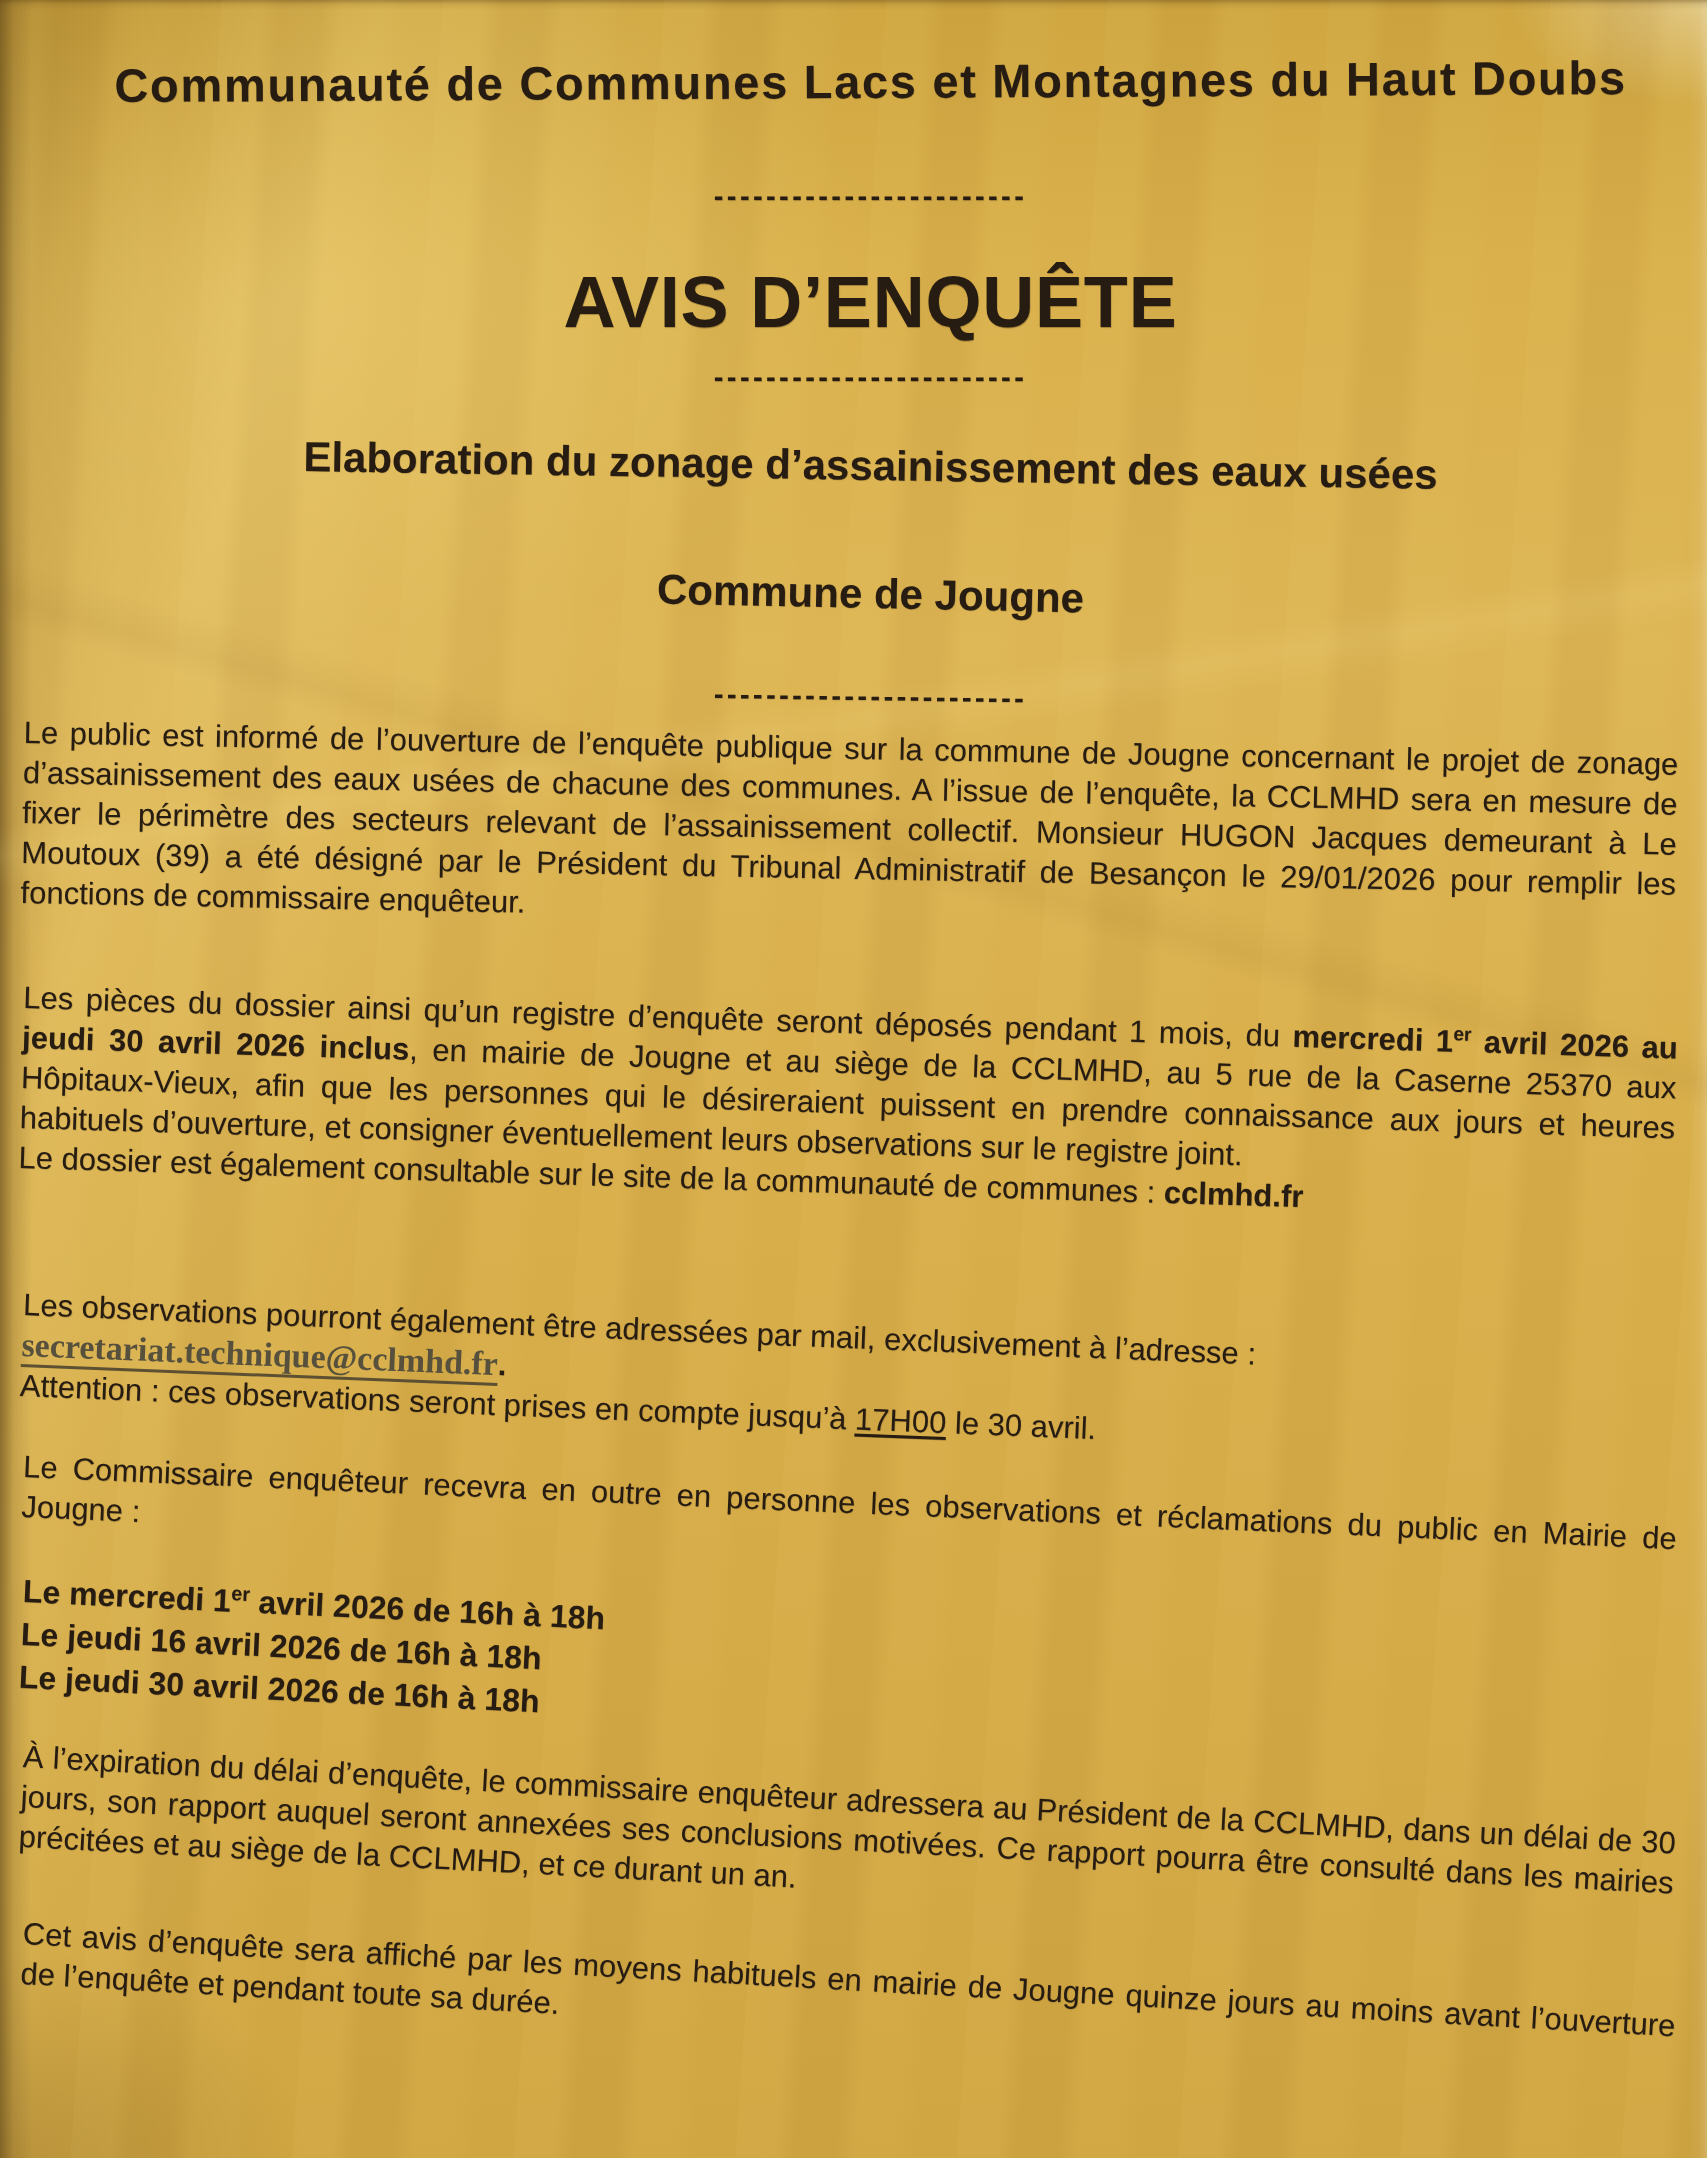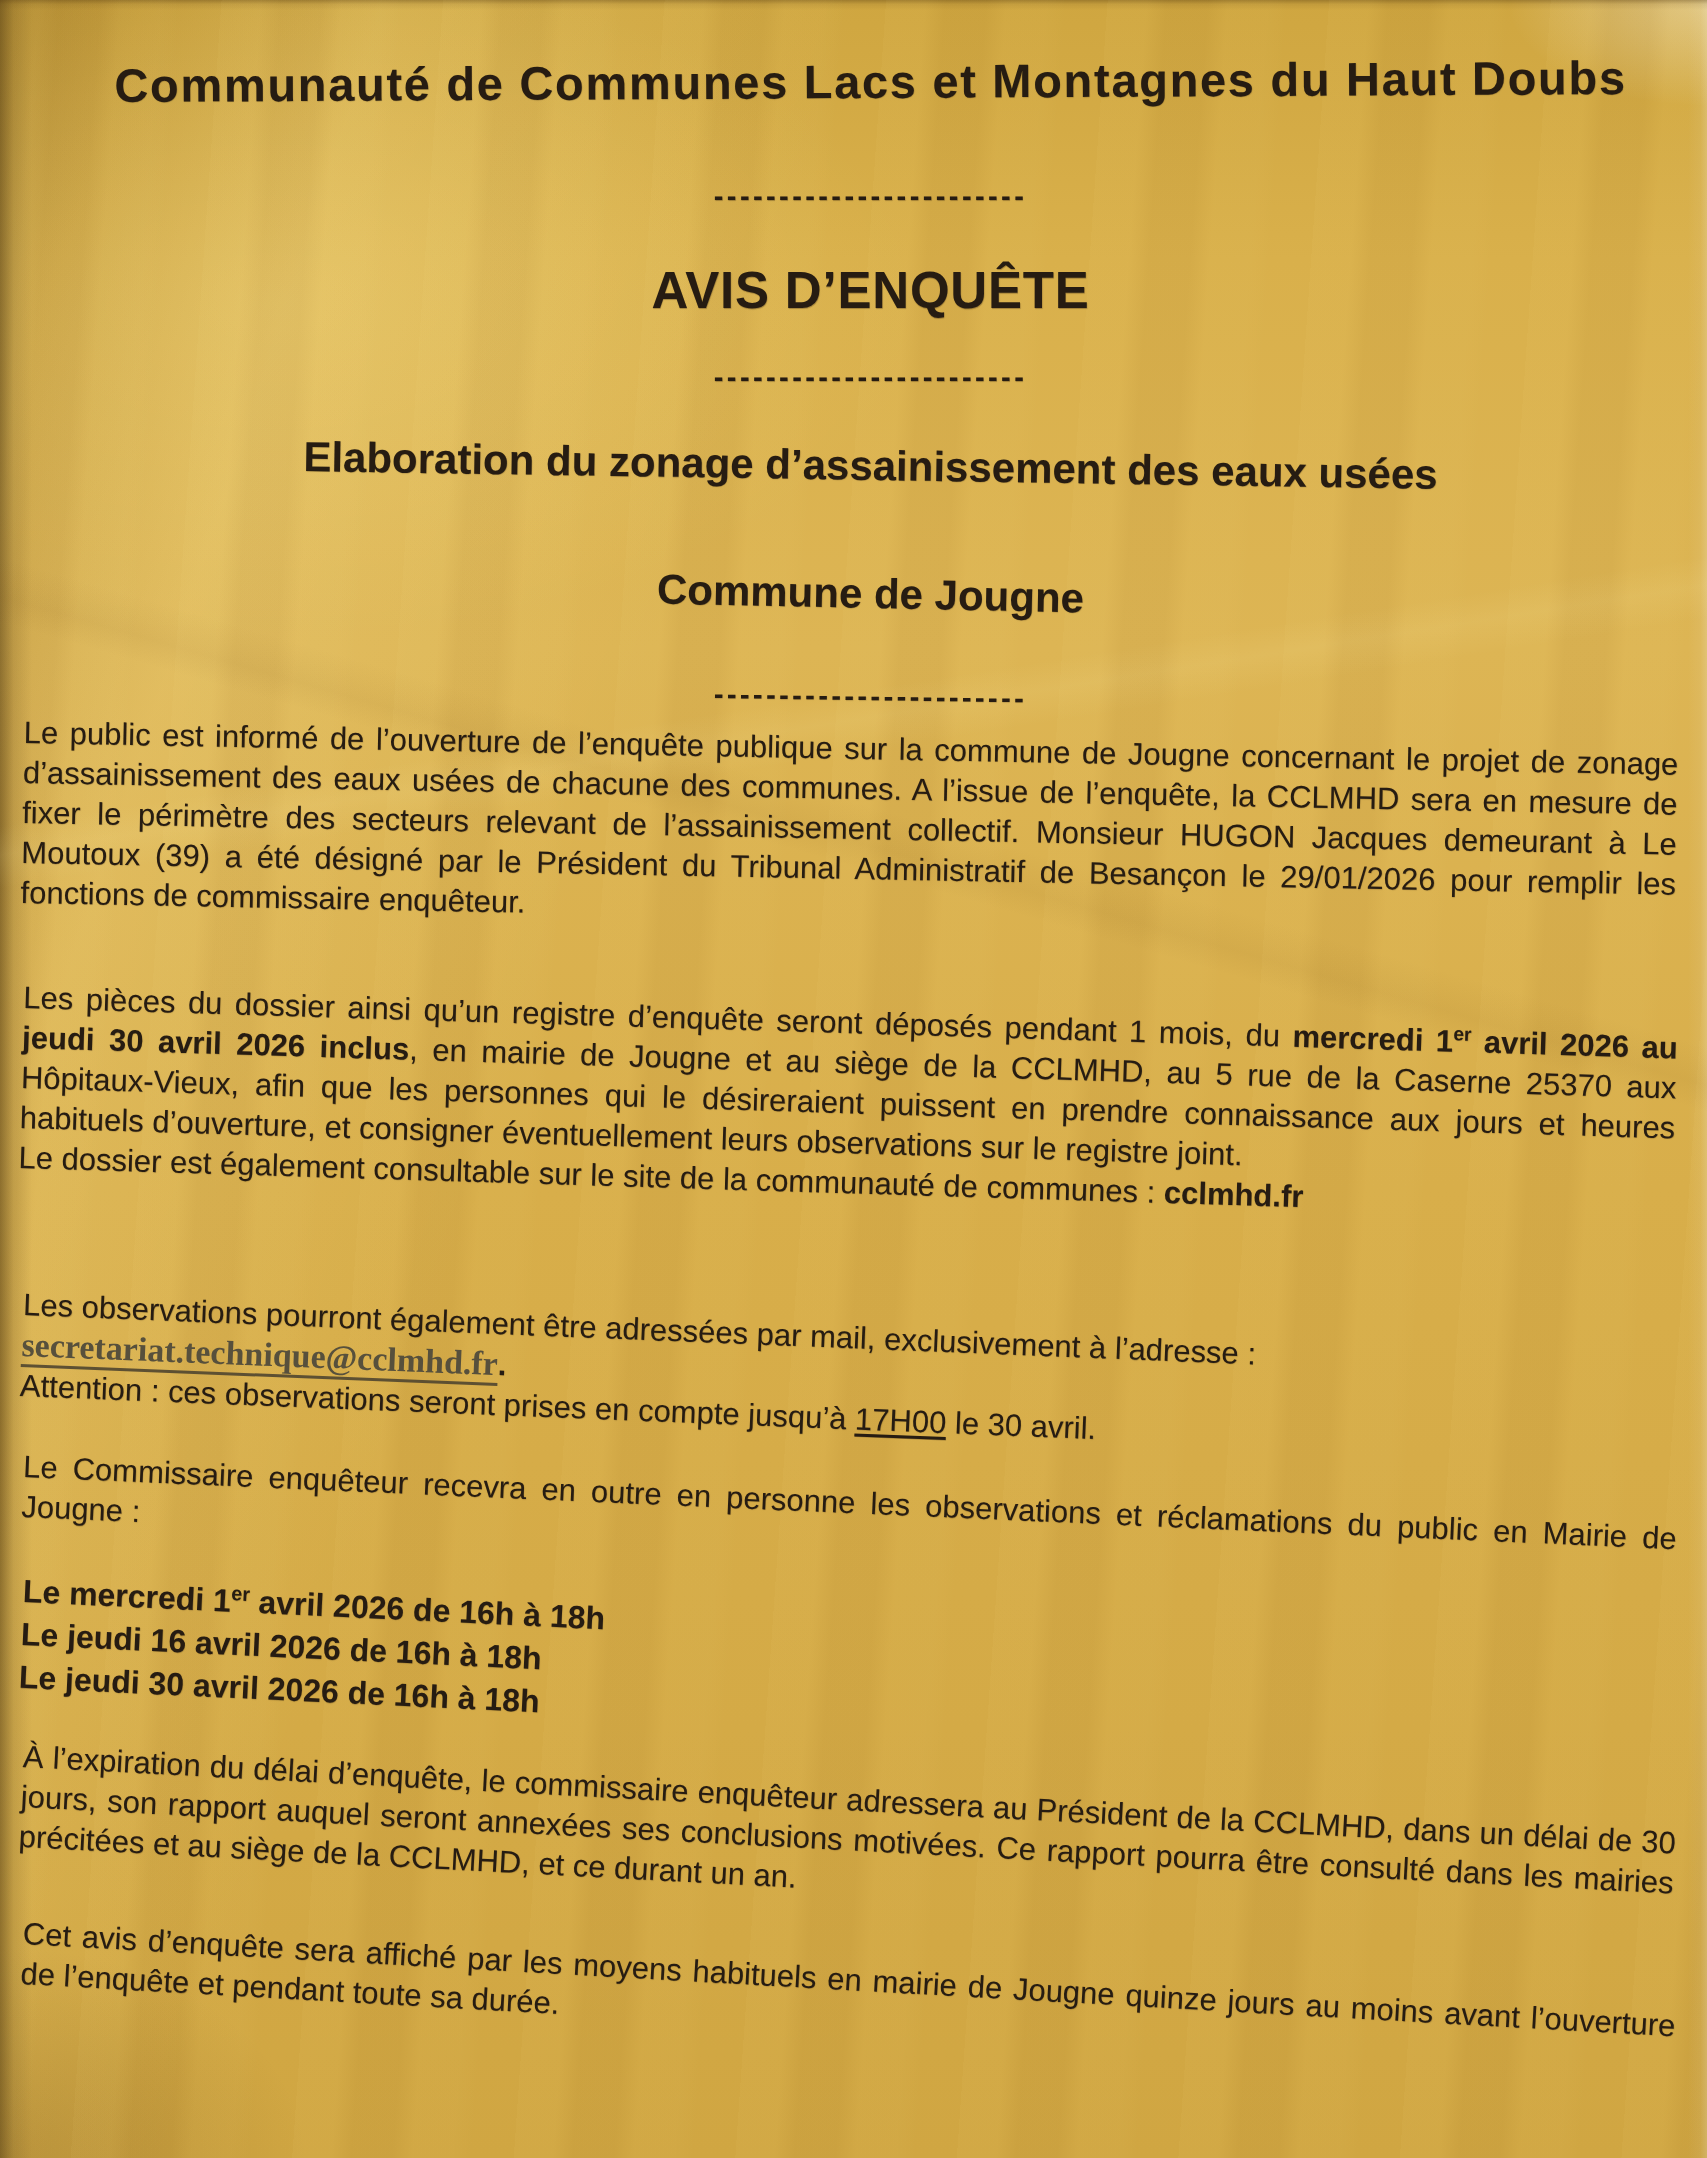--- a/index.html
+++ b/index.html
@@ -42,21 +42,21 @@
       linear-gradient(16deg, rgba(0,0,0,0) 0 58%, rgba(124,86,24,0.07) 59%, rgba(0,0,0,0) 60.5%);
   }
   .ink{ color:#261c12; text-shadow:0.4px 0.5px 0.8px rgba(62,42,16,0.35); }
   .blk{ position:absolute; left:23.6px; width:1655px; }
   .ctr{ left:46px; width:1649px; text-align:center; }
   .org{ top:54px; font-size:47px; font-weight:bold; letter-spacing:1.7px; transform:rotate(-0.3deg); }
   .sep{ font-size:29px; font-weight:bold; letter-spacing:3.4px; white-space:nowrap; }
   .sep1{ top:180px; }
   .sep2{ top:361px; }
   .sep3{ top:680px; transform:rotate(0.8deg); }
-  .title{ top:261px; font-size:51px; font-weight:bold; letter-spacing:0.8px; }
+  .title{ top:261px; font-size:72px; font-weight:bold; letter-spacing:0.8px; }
   .subtitle{ top:442px; font-size:42px; font-weight:bold; transform:rotate(0.9deg); }
   .commune{ top:570px; font-size:42px; font-weight:bold; transform:rotate(1.2deg); }
   .body-txt{ font-size:31px; line-height:40px; text-align:justify; transform-origin:0 0; }
   .p1{ top:713px; transform:rotate(1.1deg); }
   .p2{ top:978px; transform:rotate(1.75deg); }
   .pmail{ top:1285px; transform:rotate(2.3deg); text-align:left; }
   .pcom{ top:1447px; transform:rotate(2.5deg); }
   .sched{ top:1570px; transform:rotate(2.7deg); font-weight:bold; font-size:32px; line-height:43px; text-align:left; }
   .prap{ top:1737px; transform:rotate(3.0deg); }
   .paff{ top:1914px; transform:rotate(3.2deg); }

